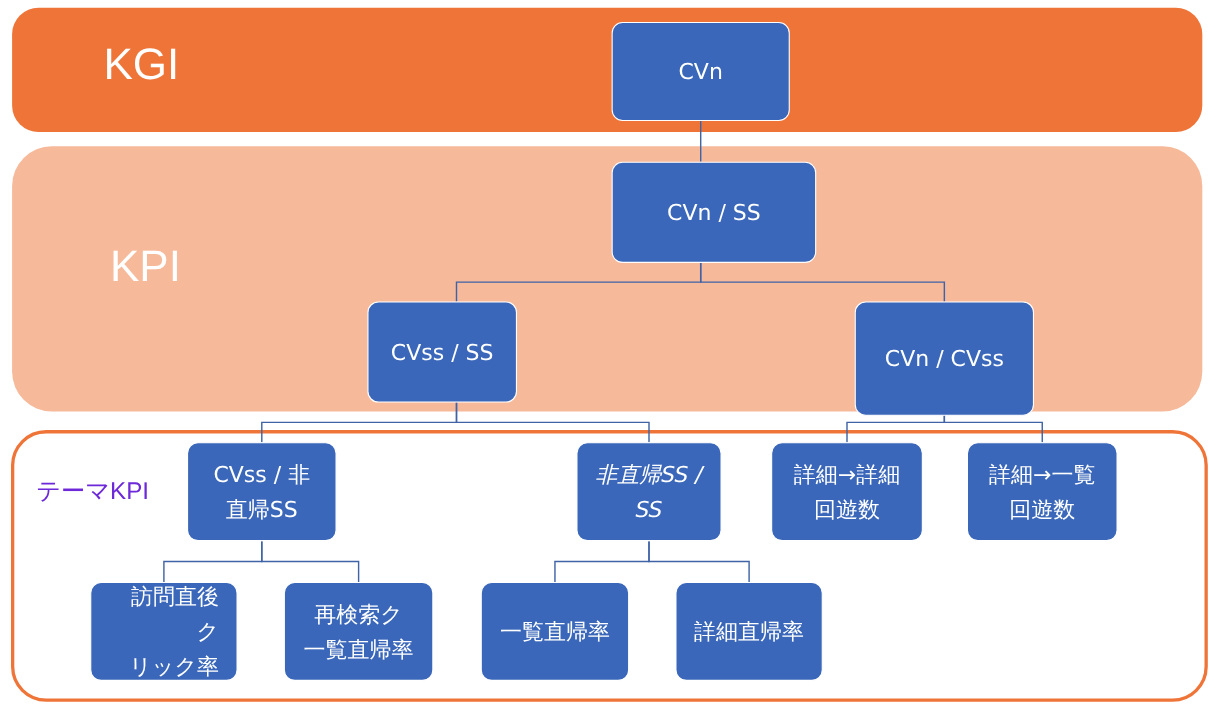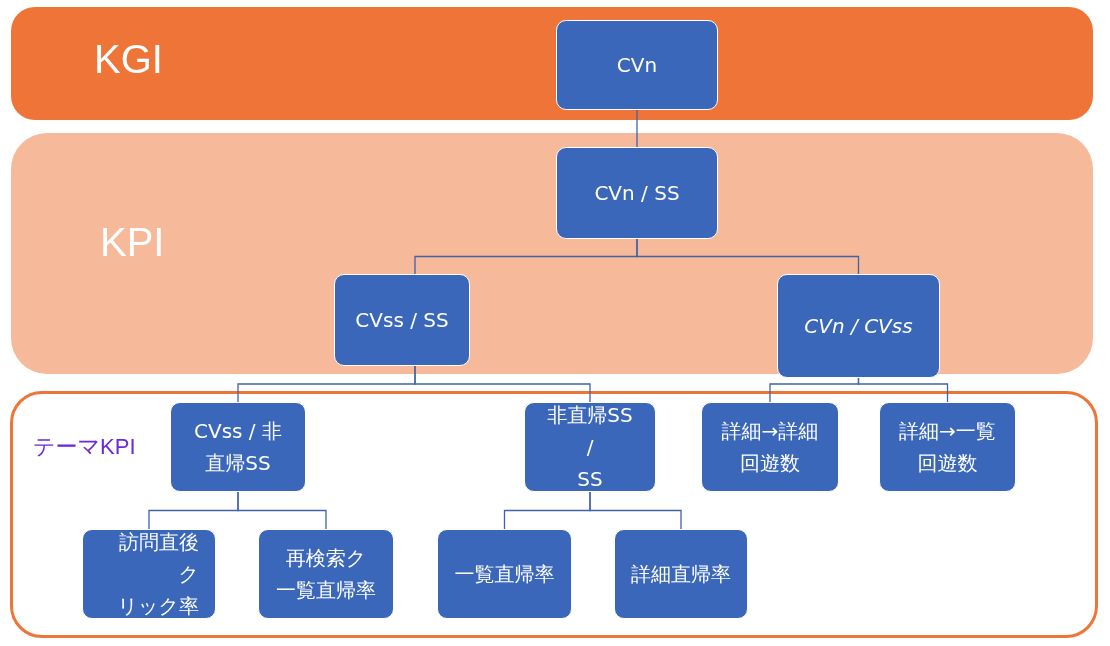--- a/index.html
+++ b/index.html
@@ -37,26 +37,26 @@
     <path d="M415,366 V384 H590 V402" fill="none" stroke="#3f63a6" stroke-width="1.3"></path>
     <path d="M858.5,366 V384 H770 V402" fill="none" stroke="#3f63a6" stroke-width="1.3"></path>
     <path d="M858.5,366 V384 H947.5 V402" fill="none" stroke="#3f63a6" stroke-width="1.3"></path>
     <path d="M238,492 V510.5 H149 V529" fill="none" stroke="#3f63a6" stroke-width="1.3"></path>
     <path d="M238,492 V510.5 H326 V529" fill="none" stroke="#3f63a6" stroke-width="1.3"></path>
     <path d="M590,492 V510.5 H504.5 V529" fill="none" stroke="#3f63a6" stroke-width="1.3"></path>
     <path d="M590,492 V510.5 H681 V529" fill="none" stroke="#3f63a6" stroke-width="1.3"></path>
   </svg>
 
 <div class="node" style="left:556px;top:20px;width:162px;height:90px;">CVn</div>
-<div class="node" style="left:556px;top:147px;width:162px;height:92px;text-align:right;">CVn / SS</div>
+<div class="node" style="left:556px;top:147px;width:186px;height:92px;text-align:right;">CVn / SS</div>
 <div class="node" style="left:334px;top:274px;width:136px;height:92px;">CVss / SS</div>
-<div class="node" style="left:777px;top:274px;width:163px;height:104px;font-style:italic;">CVn / CVss</div>
+<div class="node" style="left:777px;top:274px;width:163px;height:104px;">CVn / CVss</div>
 <div class="node" style="left:170px;top:402px;width:136px;height:90px;">CVss / 非
 直帰SS</div>
-<div class="node" style="left:524px;top:402px;width:132px;height:90px;">非直帰SS /
+<div class="node" style="left:524px;top:402px;width:132px;height:90px;font-style:italic;">非直帰SS /
 SS</div>
 <div class="node" style="left:701px;top:402px;width:138px;height:90px;">詳細→詳細
 回遊数</div>
 <div class="node" style="left:879px;top:402px;width:137px;height:90px;">詳細→一覧
 回遊数</div>
 <div class="node" style="left: 82px; top: 529px; width: 134px; height: 90px; text-align: right;">訪問直後ク
 リック率</div>
 <div class="node" style="left: 258px; top: 529px; width: 136px; height: 90px;">再検索ク
 一覧直帰率</div>
 <div class="node" style="left: 437px; top: 529px; width: 135px; height: 90px;">一覧直帰率</div>

